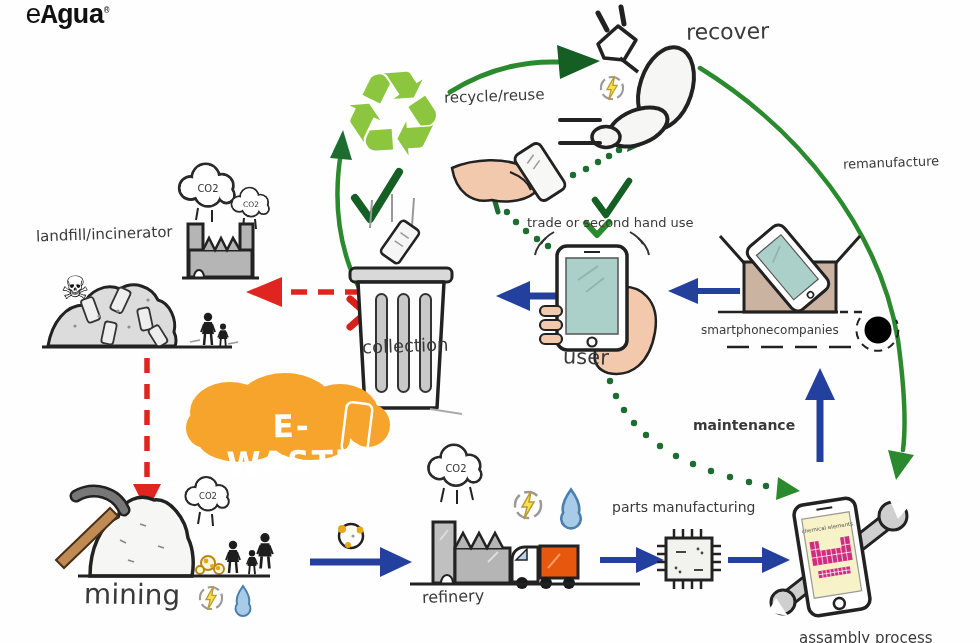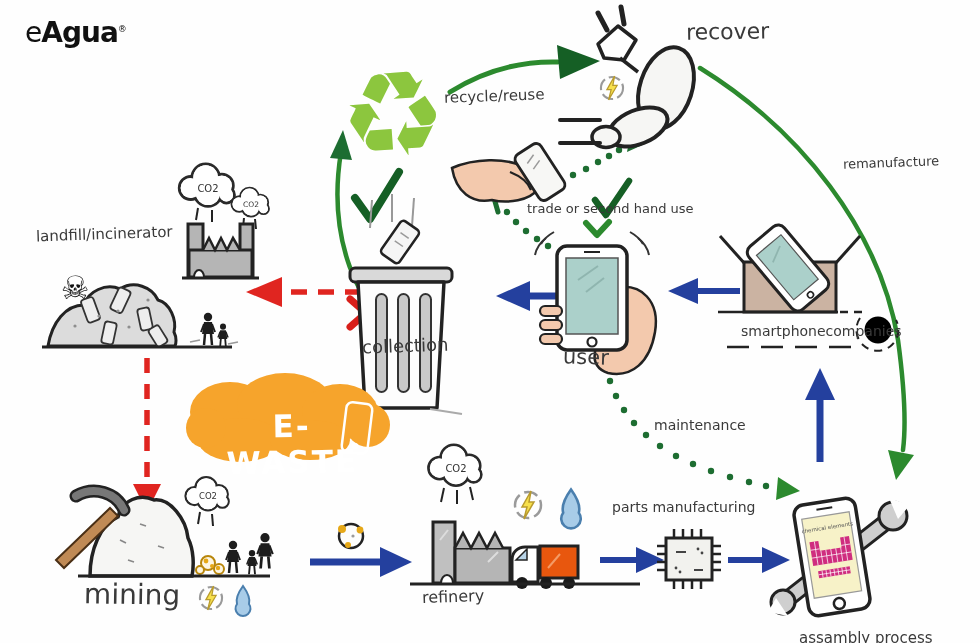--- a/index.html
+++ b/index.html
@@ -1,20 +1,20 @@
 <!DOCTYPE html>
 <html><head>
 <meta charset="utf-8">
 <style>
   html,body{margin:0;padding:0;background:#ffffff;}
   #stage{position:relative;width:980px;height:643px;background:#fefefe;overflow:hidden;
          font-family:"DejaVu Sans",sans-serif;}
   #art{position:absolute;left:0;top:0;}
   .label{position:absolute;white-space:nowrap;color:#3a3a3a;line-height:1.1;}
-  .logo{position:absolute;left:25px;top:16px;font-size:28px;color:#111;letter-spacing:-1px;}
+  .logo{position:absolute;left:25px;top:0;font-size:28px;color:#111;letter-spacing:-1px;font-family:Liberation Mono, monospace;}
   .logo b{font-weight:700;}
   .logo sup{font-size:9px;vertical-align:super;}
   .ewaste-text{position:absolute;left:212px;top:408px;width:160px;text-align:center;
     font-size:31px;font-weight:700;letter-spacing:2px;color:#ffffff;transform:rotate(-1deg);}
 </style>
 </head>
 <body>
 
 <div id="stage">
 
@@ -421,23 +421,23 @@
   </g>
 </svg>
 
   <div class="logo"><span>e</span><b>Agua</b><sup>®</sup></div>
 
   <div class="ewaste-text">E-WASTE</div>
 
   <div class="label" style="left:686px;top:20px;font-size:22px;transform:rotate(-1deg);">recover</div>
   <div class="label" style="left:444px;top:88px;font-size:15px;transform:rotate(-2deg);">recycle/reuse</div>
   <div class="label" style="left:843px;top:156px;font-size:13px;transform:rotate(-2deg);">remanufacture</div>
-  <div class="label" style="left:527px;top:202px;font-size:13px;">trade or second hand use</div>
+  <div class="label" style="left:527px;top:216px;font-size:13px;">trade or second hand use</div>
   <div class="label" style="left:36px;top:226px;font-size:15px;transform:rotate(-2deg);">landfill/incinerator</div>
   <div class="label" style="left:362px;top:336px;font-size:18px;transform:rotate(-2deg);">collection</div>
   <div class="label" style="left:563px;top:346px;font-size:21px;transform:rotate(2deg);">user</div>
-  <div class="label" style="left:701px;top:324px;font-size:14px;margin-left:40px;">smartphonecompanies</div>
-  <div class="label" style="left:654px;top:418px;font-size:14px;">maintenance</div>
+  <div class="label" style="left:701px;top:324px;font-size:12px;">smartphonecompanies</div>
+  <div class="label" style="left:693px;top:418px;font-size:14px;font-weight:bold;">maintenance</div>
   <div class="label" style="left:84px;top:580px;font-size:28px;transform:rotate(1deg);">mining</div>
   <div class="label" style="left:422px;top:588px;font-size:16px;transform:rotate(-2deg);">refinery</div>
   <div class="label" style="left:612px;top:500px;font-size:14px;text-align:center;">parts manufacturing</div>
   <div class="label" style="left:799px;top:606px;font-size:15px;margin-top:24px;">assambly process</div>
 </div>
 
 </body></html>

